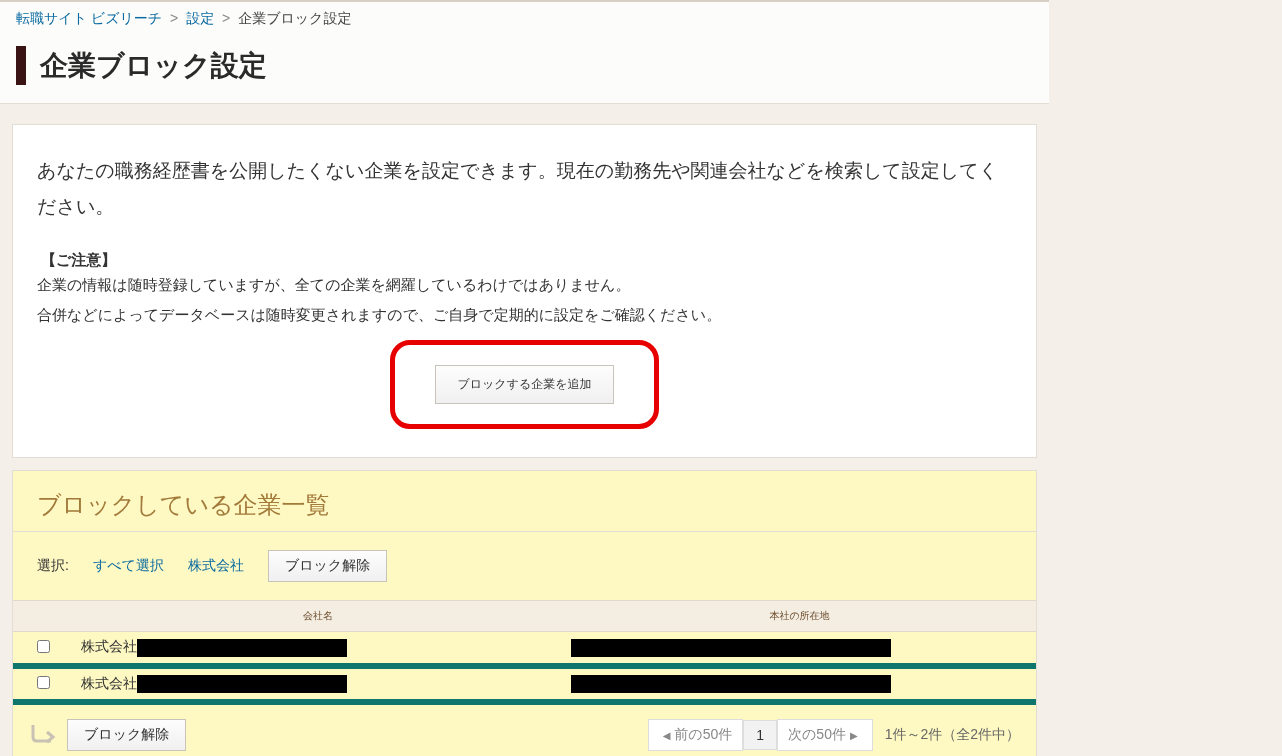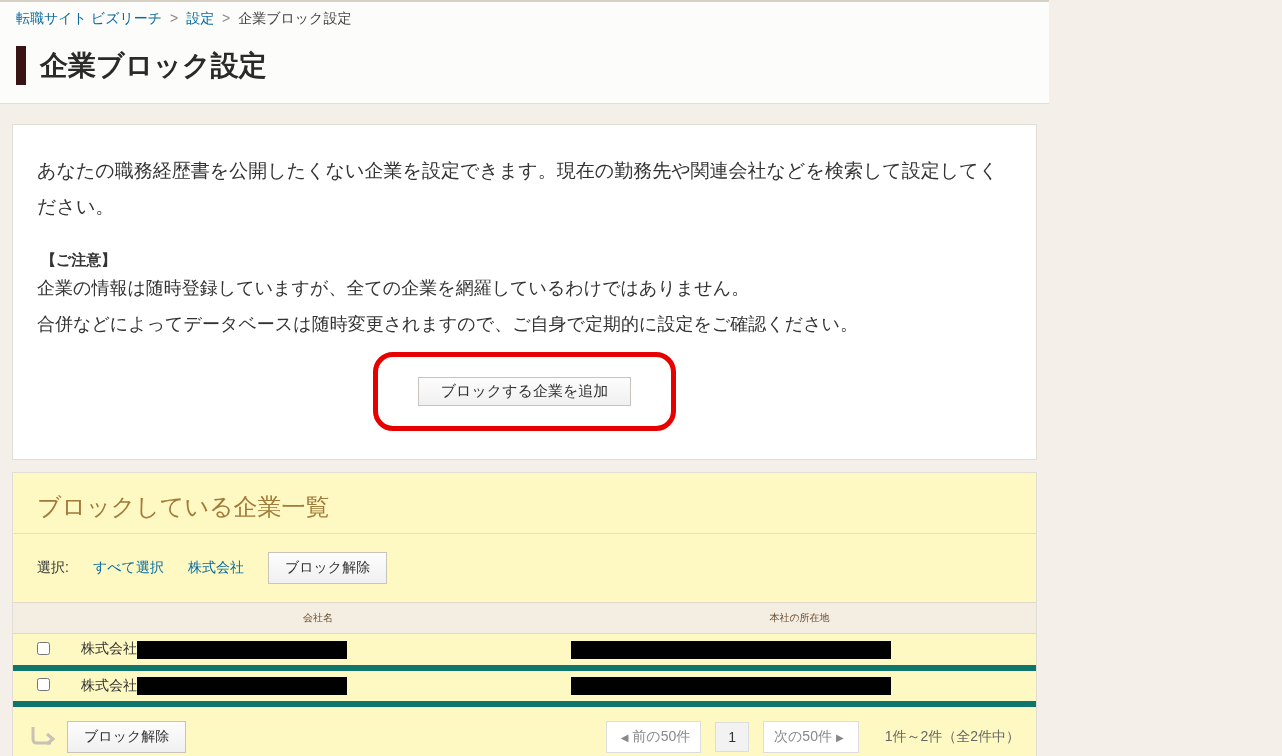--- a/index.html
+++ b/index.html
@@ -34,29 +34,29 @@
       line-height: 1.4;
     }
     .section-box {
       background: #fff;
       margin: 20px 12px 12px 12px;
       border: 1px solid #e2ddd5;
       padding: 28px 24px;
     }
     .desc { font-size: 19px; line-height: 1.9; color: #333; }
     .caution-title { font-weight: bold; font-size: 15px; margin-top: 26px; margin-left: 4px;}
-    .caution-text { font-size: 18px; line-height: 2; }
+    .caution-text { font-size: 15px; line-height: 2; }
     .centered-btn-wrap {
       text-align: center;
       margin-top: 10px;
     }
     .btn {
       display: inline-block;
-      padding: 4px 22px;
-      font-size: 15px;
+      padding: 10px 22px;
+      font-size: 12px;
       background: linear-gradient(#fdfdfd,#f0f0f0);
       border: 1px solid #c8c4bc;
       cursor: pointer;
       color: #333;
     }
     .btn-small {
       padding: 6px 16px;
       font-size: 14px;
     }
     .highlight-ring {
@@ -123,21 +123,21 @@
     .arrow-icon {
       width: 28px; height: 24px;
       color: #c8c1b4;
       display: inline-flex;
       align-items: flex-start;
       justify-content: center;
     }
     .pager {
       display: flex;
       align-items: center;
-      gap: 14px;
+      gap: 0;
       font-size: 14px;
       color: #555;
       text-align: center;
     }
     .pager .page-btn {
       border: 1px solid #ddd;
       padding: 6px 10px;
       background: #fff;
       color: #888;
     }

